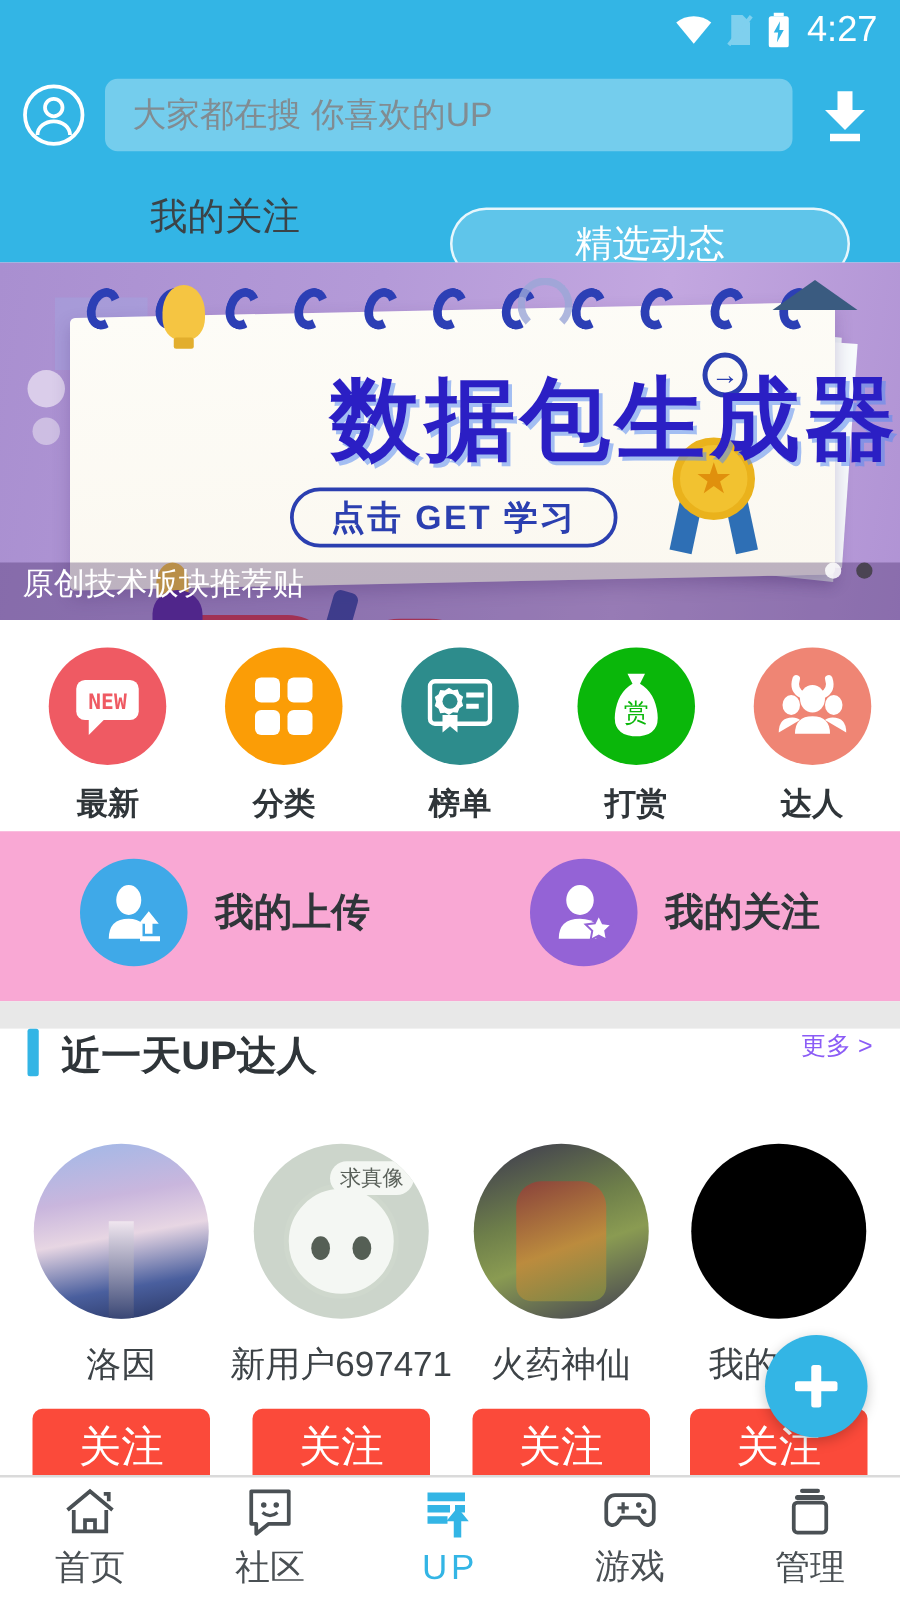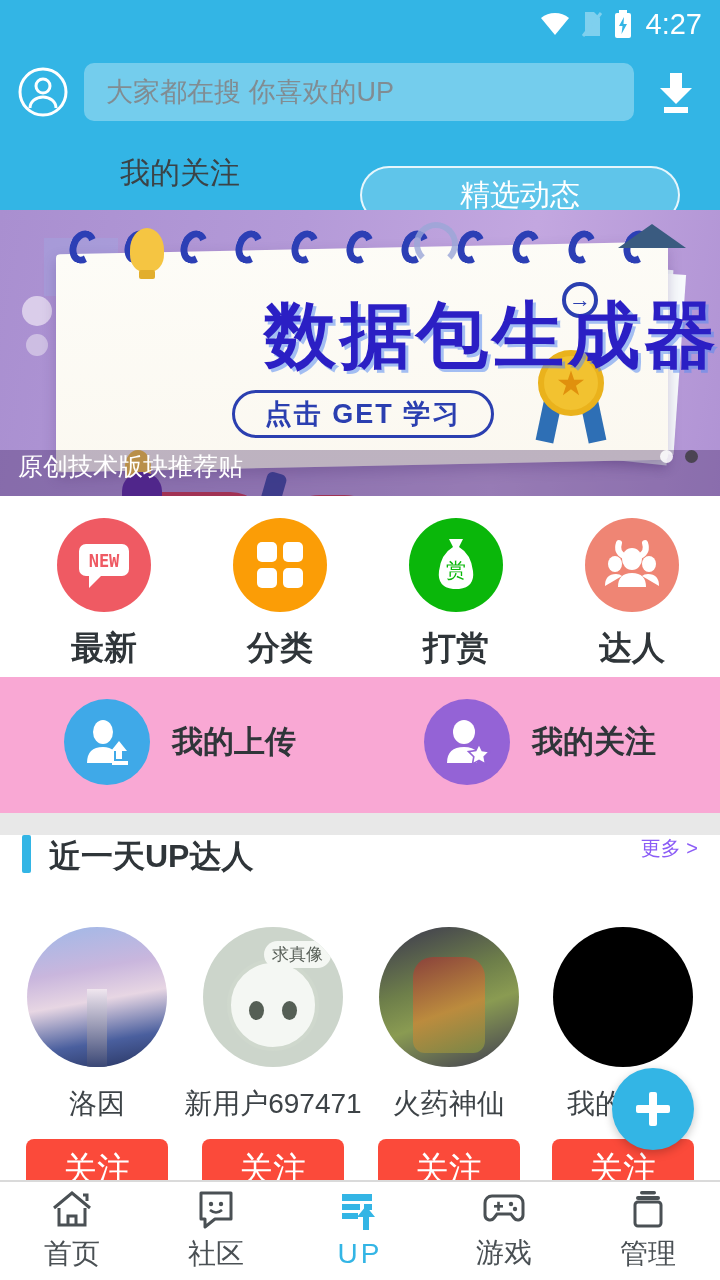--- a/index.html
+++ b/index.html
@@ -89,21 +89,21 @@
   }
   .bn-caption .txt{ color:#ffffff; font-size:25px; }
   .dots{ display:flex; gap:12px; align-items:center; }
   .dot{ width:13px; height:13px; border-radius:50%; background:rgba(255,255,255,0.85); }
   .dot.active{ background:#4b4453; }
 
   
   .grid5{ display:flex; padding:22px 0 6px 16px; background:#fff; }
   .g-item{ flex:1 1 0; display:flex; flex-direction:column; align-items:center; }
   .g-circle{ width:94px; height:94px; border-radius:50%; display:flex; align-items:center; justify-content:center; }
-  .g-label{ margin-top:14px; font-size:33px; color:#2f3539; font-weight:bold; }
+  .g-label{ margin-top:14px; font-size:25px; color:#2f3539; font-weight:bold; }
 
   .row2{ display:flex; padding:22px 0 28px 0; background:#f9a8d4; }
   .r2-item{ flex:1 1 0; display:flex; align-items:center; justify-content:center; gap:22px; }
   .r2-circle{ width:86px; height:86px; border-radius:50%; display:flex; align-items:center; justify-content:center; }
   .r2-label{ font-size:31px; color:#2f3539; font-weight:bold; }
 
   .gray-sep{ height:22px; background:#e8e8e8; }
 
   
   .sec-head{ height:84px; display:flex; align-items:flex-start; padding:0 22px; background:#fff;}
@@ -281,20 +281,33 @@
         <svg width="50" height="50" viewBox="0 0 50 50">
           <rect x="2" y="2" width="20" height="20" rx="5" fill="#fff"></rect>
           <rect x="28" y="2" width="20" height="20" rx="5" fill="#fff"></rect>
           <rect x="2" y="28" width="20" height="20" rx="5" fill="#fff"></rect>
           <rect x="28" y="28" width="20" height="20" rx="5" fill="#fff"></rect>
         </svg>
       </div>
       <div class="g-label">分类</div>
     </div>
 
+    <div class="g-item">
+      <div class="g-circle" style="background:#2d8c8c">
+        <svg width="58" height="52" viewBox="0 0 58 52">
+          <rect x="5" y="6" width="48" height="34" rx="4" fill="none" stroke="#fff" stroke-width="3.5"></rect>
+          <rect x="34" y="15" width="14" height="4" fill="#fff"></rect>
+          <rect x="34" y="24" width="10" height="4" fill="#fff"></rect>
+          <path d="M20 11 l4.5 2.6 5.2-.6 1.8 4.9 4.3 3-1.6 5 1.6 5-4.3 3-1.8 4.9-5.2-.6L20 41.2 15.5 38.6l-5.2.6-1.8-4.9-4.3-3 1.6-5-1.6-5 4.3-3 1.8-4.9 5.2.6Z" fill="#fff" transform="translate(0,-1) scale(.72) translate(8,6)"></path>
+          <circle cx="21" cy="22" r="6" fill="#2d8c8c"></circle>
+          <path d="M15 33 v14 l6-5 6 5 V33 Z" fill="#fff"></path>
+        </svg>
+      </div>
+      <div class="g-label">榜单</div>
+    </div>
 
     <div class="g-item">
       <div class="g-circle" style="background:#0ab70a">
         <svg width="50" height="56" viewBox="0 0 50 56">
           <path d="M18 2 h14 l-4 8 q12 7 14 24 q2 16 -14 18 h-6 q-16 -2 -14 -18 q2 -17 14 -24 Z" fill="#fff"></path>
           <text x="25" y="40" font-size="20" fill="#0ab70a" text-anchor="middle" font-family="DejaVu Sans, sans-serif">赏</text>
         </svg>
       </div>
       <div class="g-label">打赏</div>
     </div>

